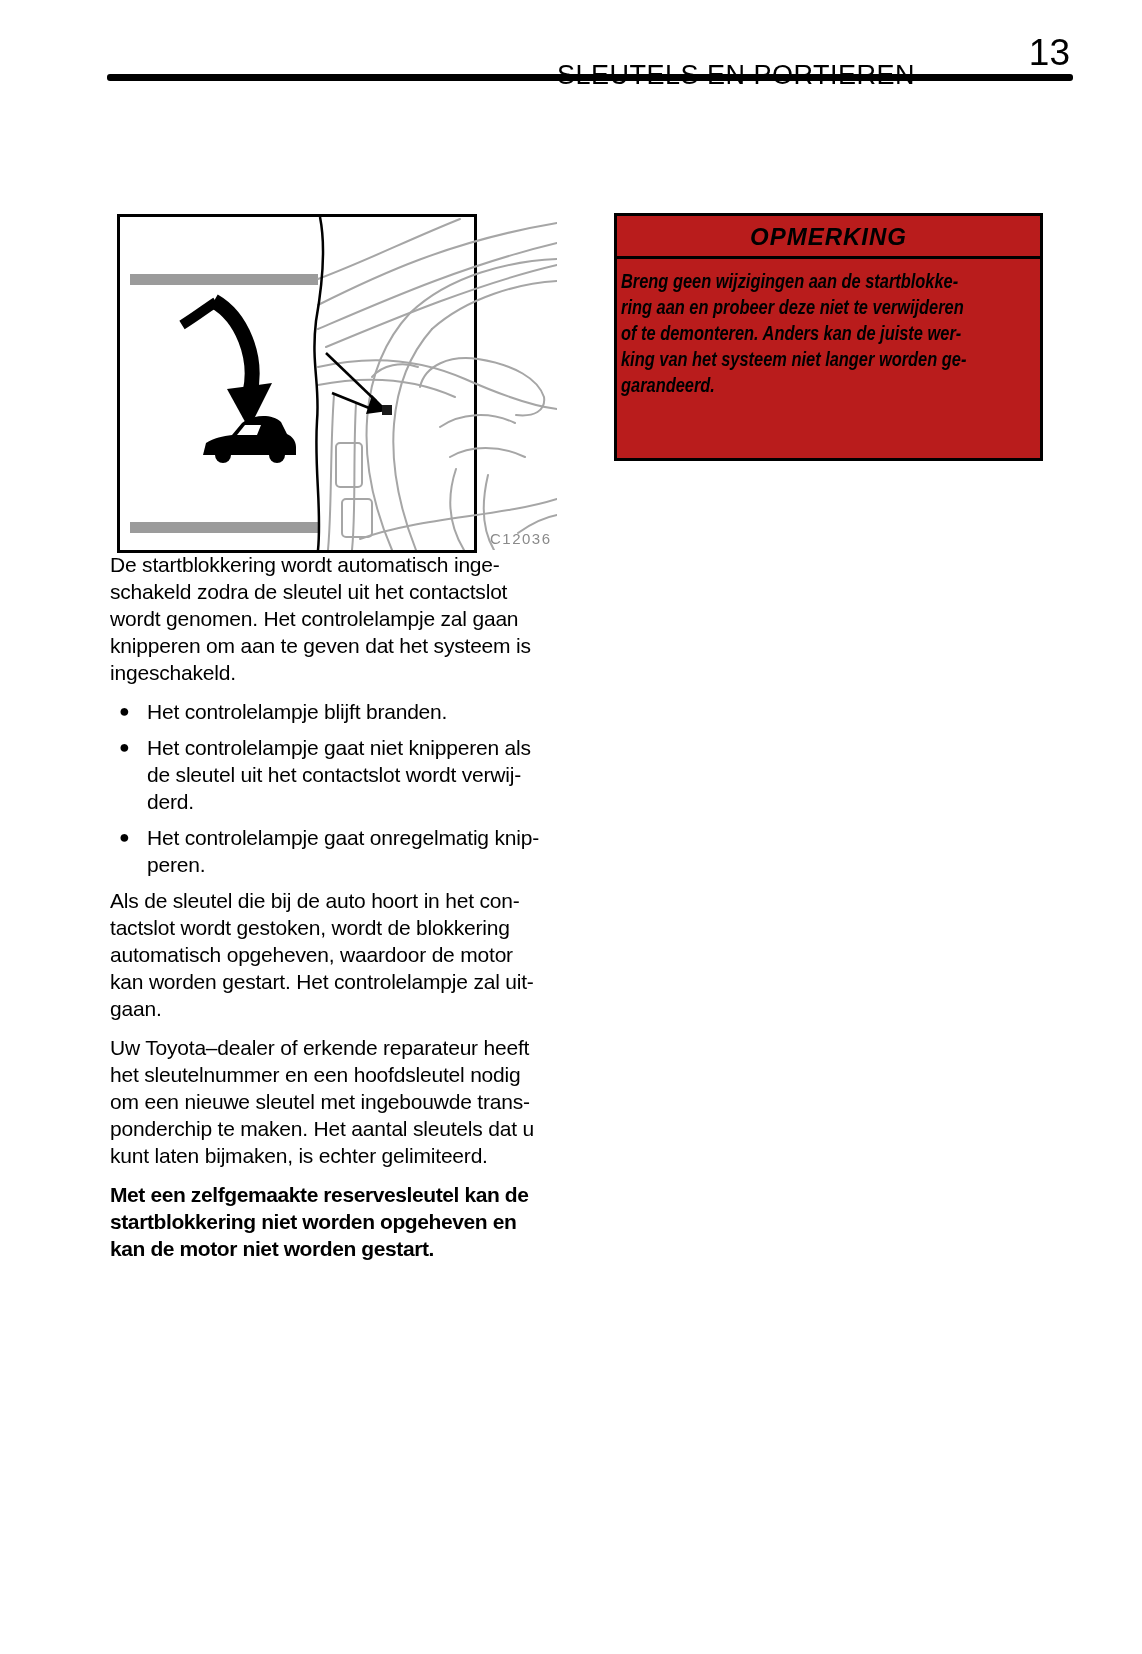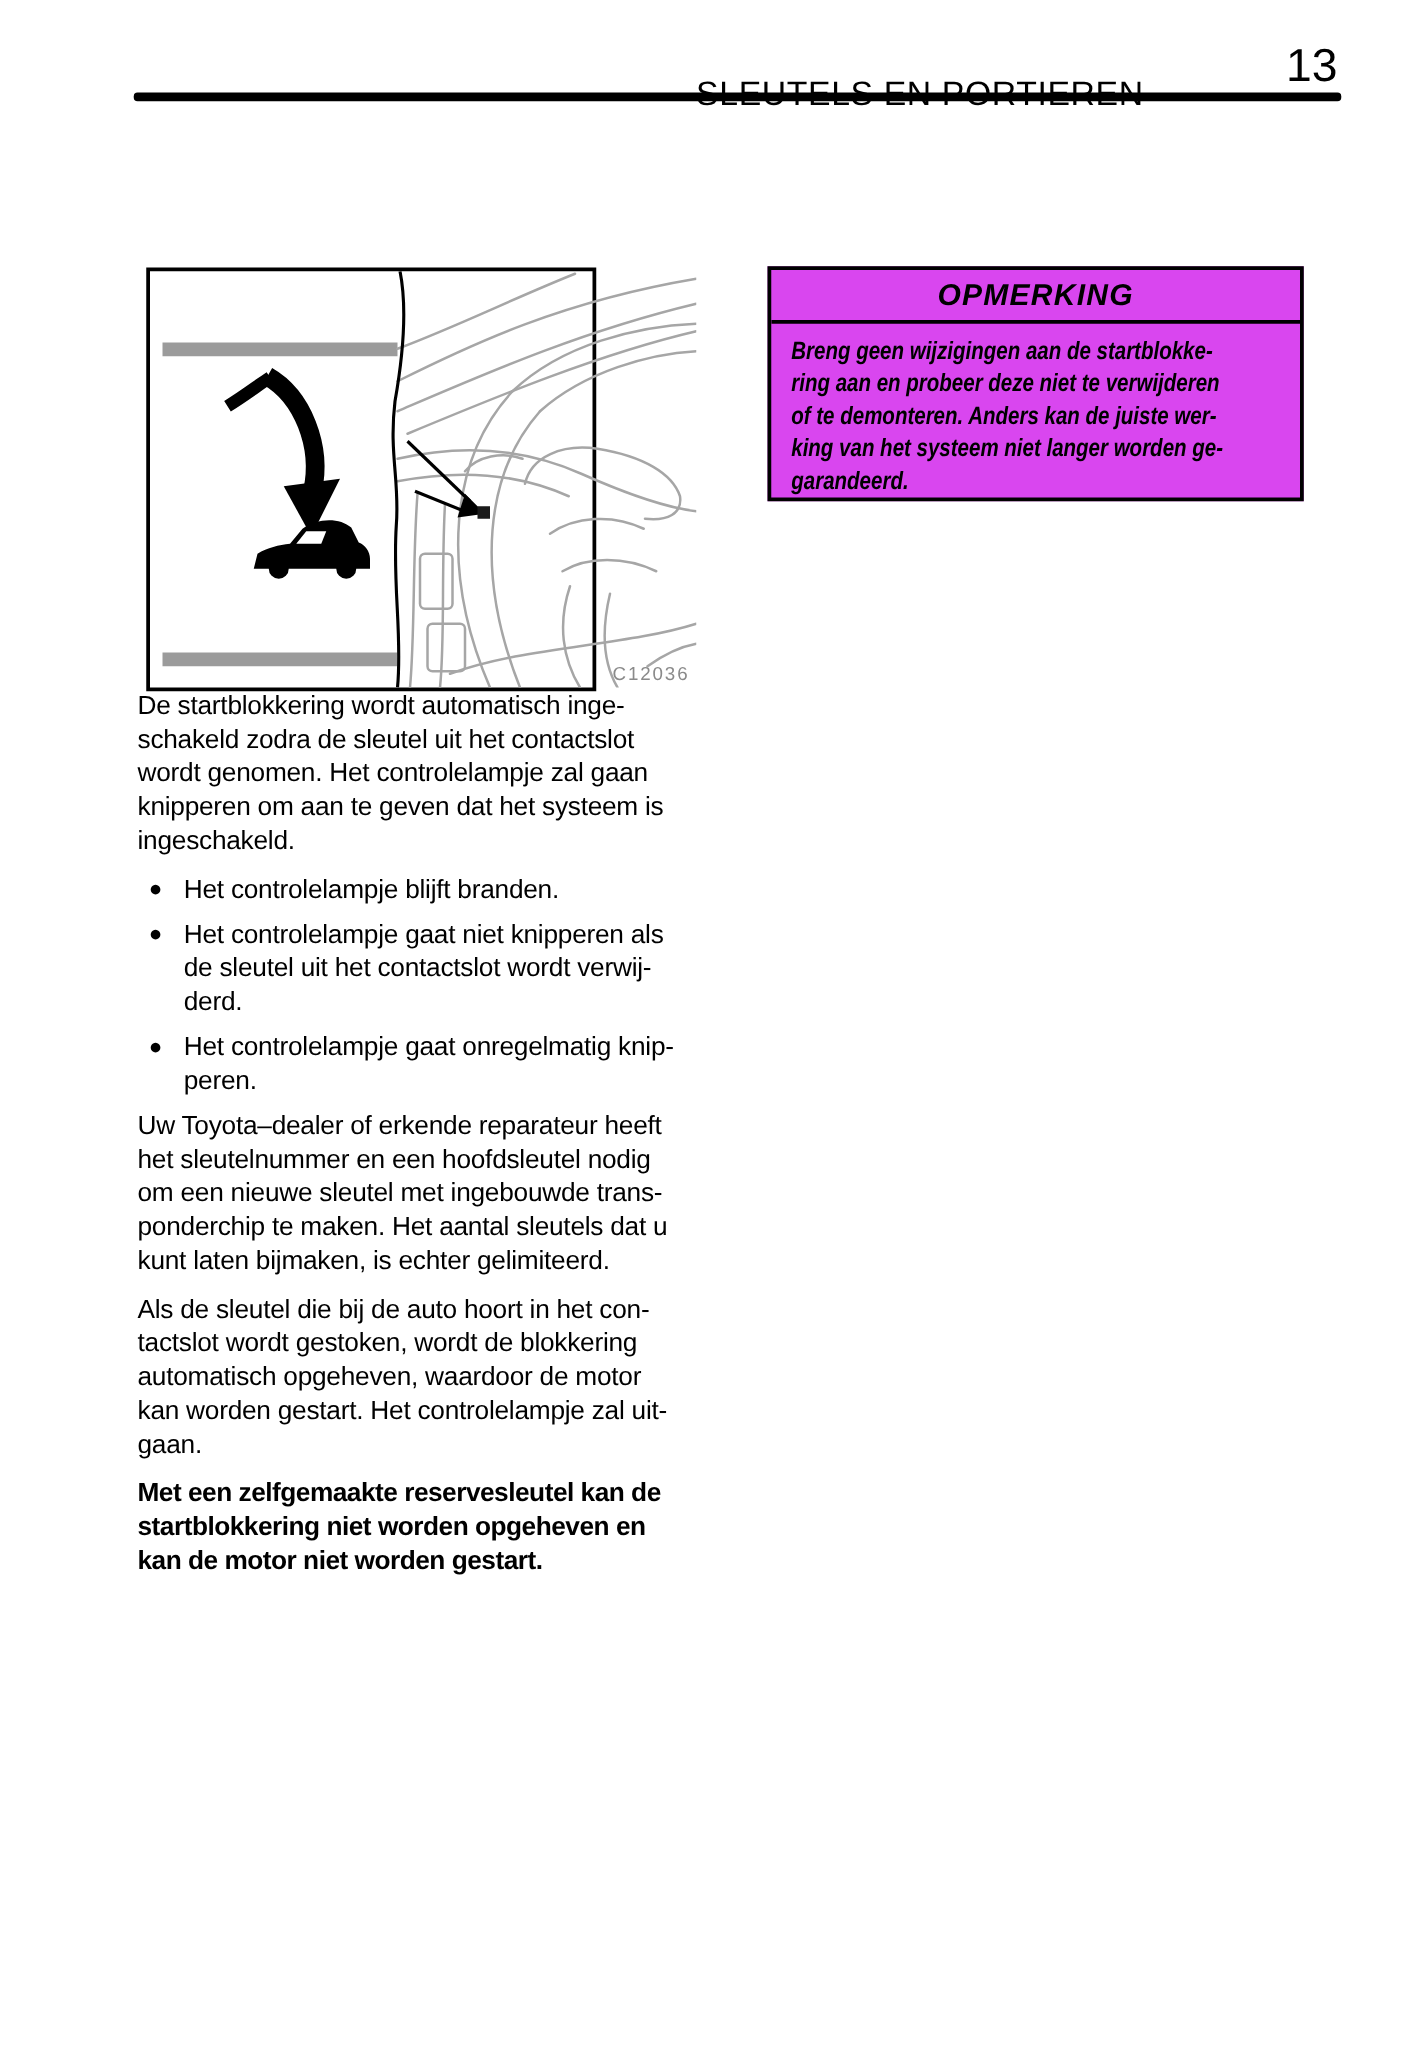--- a/index.html
+++ b/index.html
@@ -20,25 +20,25 @@
   .figure-box { left:117px; top:214px; width:360px; height:339px;
     border:3px solid #000; box-sizing:border-box; background:#fff; }
   .figure-box svg { display:block; }
   .art  { stroke:var(--line_art); stroke-width:2; fill:none; stroke-linecap:round; }
   .bar-rect { fill:var(--bar); }
   .blk  { stroke:#000; fill:none; }
   .fig-code { fill:var(--code); font-size:15px; letter-spacing:1.5px;
     font-family:"Liberation Sans","DejaVu Sans",sans-serif; }
 
   
-  .note-box { left:614px; top:213px; width:429px; height:188px;
-    border:3px solid #000; box-sizing:border-box; overflow:hidden; background:#d946ef; }
+  .note-box { left:614px; top:213px; width:429px; height:248px;
+    border:3px solid #000; box-sizing:border-box; overflow:hidden; background:#b91c1c; }
   .note-title { text-align:center; font-style:italic; font-weight:bold; font-size:24px;
     line-height:24px; padding:9px 0 7px 0; border-bottom:3px solid #000; letter-spacing:1px; }
-  .note-body { padding:9px 10px 10px 16px; }
+  .note-body { padding:9px 10px 10px 4px; }
   .note-body-inner { display:inline-block; transform:scaleX(0.82); transform-origin:0 0;
     font-style:italic; font-weight:bold; font-size:20px; line-height:26px; white-space:pre; }
 
   
   .body-col { left:110px; top:551px; width:474px; }
   .txt { white-space:pre; font-size:21px; line-height:27px; letter-spacing:-0.2px; }
   .para { margin:0 0 12px 0; }
   .para-bold { font-weight:bold; letter-spacing:-0.4px; }
   .bullet-row { display:flex; margin:0 0 9px 0; }
   .bullet-marker { flex:0 0 37px; box-sizing:border-box; padding-left:9px;
@@ -137,26 +137,26 @@
     <span class="txt">Het controlelampje gaat niet knipperen als
 de sleutel uit het contactslot wordt verwij-
 derd.</span>
   </div>
   <div class="bullet-row">
     <span class="bullet-marker">●</span>
     <span class="txt">Het controlelampje gaat onregelmatig knip-
 peren.</span>
   </div>
 
+  <p class="txt para" style="margin-top:3px">Als de sleutel die bij de auto hoort in het con-
+tactslot wordt gestoken, wordt de blokkering
+automatisch opgeheven, waardoor de motor
+kan worden gestart. Het controlelampje zal uit-
+gaan.</p>
   <p class="txt para">Uw Toyota–dealer of erkende reparateur heeft
 het sleutelnummer en een hoofdsleutel nodig
 om een nieuwe sleutel met ingebouwde trans-
 ponderchip te maken. Het aantal sleutels dat u
 kunt laten bijmaken, is echter gelimiteerd.</p>
-  <p class="txt para" style="margin-top:3px">Als de sleutel die bij de auto hoort in het con-
-tactslot wordt gestoken, wordt de blokkering
-automatisch opgeheven, waardoor de motor
-kan worden gestart. Het controlelampje zal uit-
-gaan.</p>
   <p class="txt para para-bold">Met een zelfgemaakte reservesleutel kan de
 startblokkering niet worden opgeheven en
 kan de motor niet worden gestart.</p>
 </div>
 
 </body></html>

